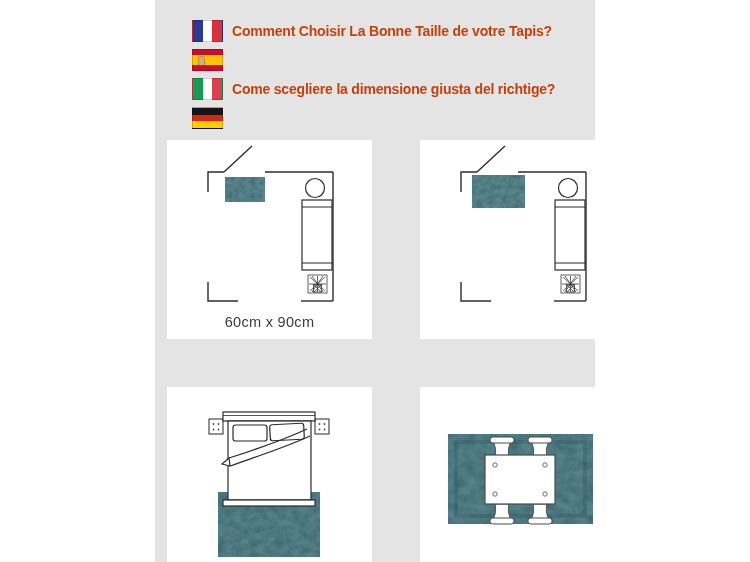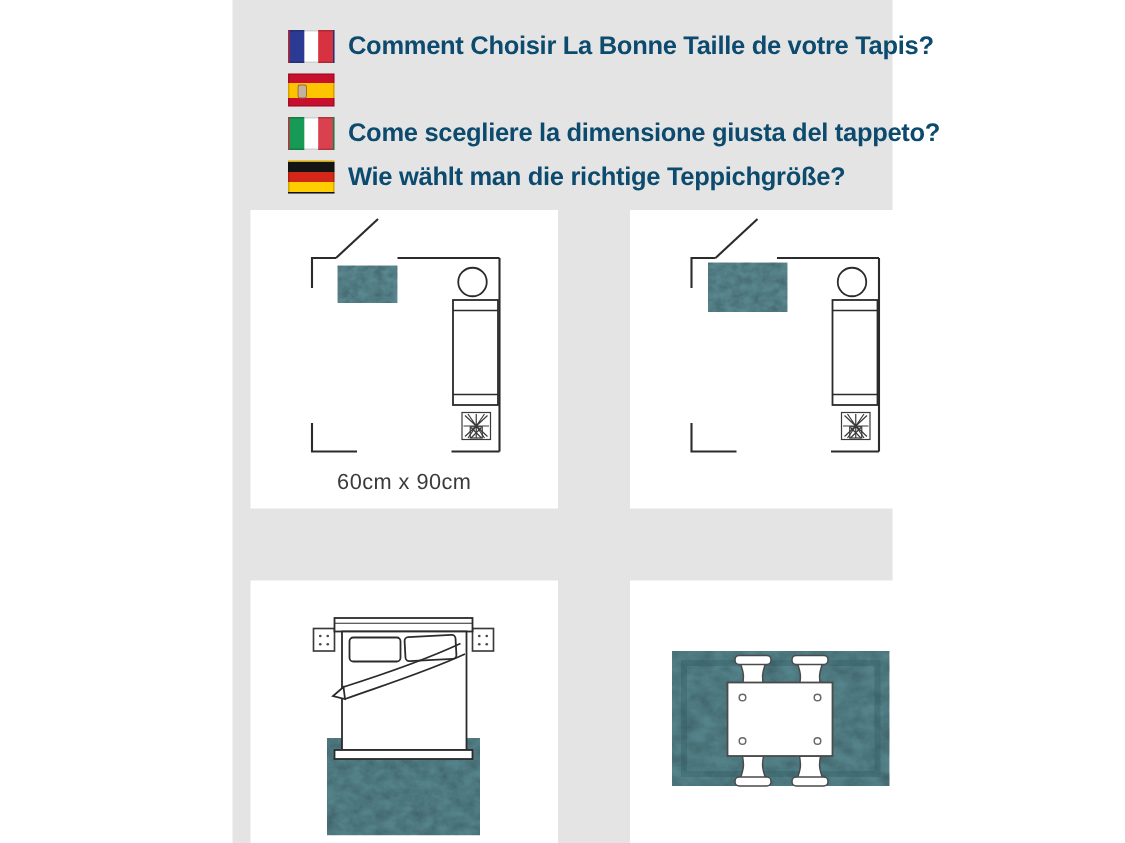--- a/index.html
+++ b/index.html
@@ -20,21 +20,21 @@
   }
   .flag-fr { background:linear-gradient(90deg,#2b3a92 0 33.4%,#ffffff 33.4% 66.7%,#d8313f 66.7%); }
   .flag-es { background:linear-gradient(180deg,#c8102e 0 26%,#ffc400 26% 76%,#c8102e 76%); }
   .flag-es .emblem {
     position:absolute; left:6px; top:7px; width:5px; height:8px;
     background:#c3b39c; border-radius:1px; box-shadow:0 0 0 0.6px #96642f;
   }
   .flag-it { background:linear-gradient(90deg,#179a56 0 33.4%,#ffffff 33.4% 66.7%,#d8414d 66.7%); }
   .flag-de { background:linear-gradient(180deg,#141414 0 33.4%,#d42718 33.4% 66.7%,#ffce00 66.7%); }
   .htext {
-    font-weight:bold; font-size:17px; line-height:22px; color:#0c4a6e;
+    font-weight:bold; font-size:14px; line-height:22px; color:#c2410c;
     letter-spacing:-0.2px; white-space:nowrap;
   }
   .grid {
     position:absolute; left:12px; top:140px; width:416px;
     display:grid; grid-template-columns:205px 205px; grid-template-rows:199px 201px;
     column-gap:6px; row-gap:9px;gap:48px;
   }
   .panel { background:#ffffff; display:flex; flex-direction:column; }
   .panel svg { display:block; width:205px; }
   .panel svg.top { height:164px; }
@@ -55,25 +55,24 @@
         <span class="flag flag-fr"></span>
         <span class="htext">Comment Choisir La Bonne Taille de votre Tapis?</span>
       </div>
       <div class="hrow">
         <span class="flag flag-es">
             <span class="emblem"></span>
           </span>
       </div>
       <div class="hrow">
         <span class="flag flag-it"></span>
-        <span class="htext">Come scegliere la dimensione giusta del tappeto?</span>
+        <span class="htext">Come scegliere la dimensione giusta del richtige?</span>
       </div>
       <div class="hrow">
         <span class="flag flag-de"></span>
-        <span class="htext">Wie wählt man die richtige Teppichgröße?</span>
       </div>
     </div>
 
     <div class="grid">
 
       <div class="panel">
         <svg class="top" viewBox="0 0 205 164">
           <defs>
             <filter id="rugF1" x="-10%" y="-10%" width="120%" height="120%">
               <feTurbulence type="fractalNoise" baseFrequency="0.18 0.22" numOctaves="4" seed="7" result="n"></feTurbulence>

